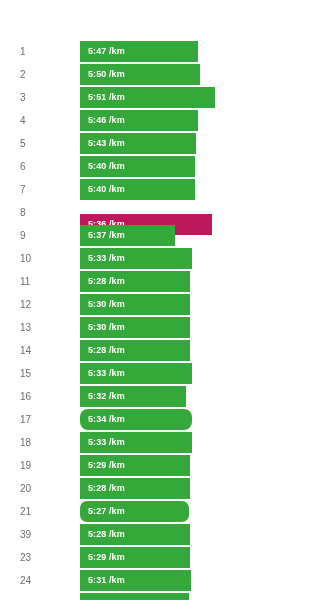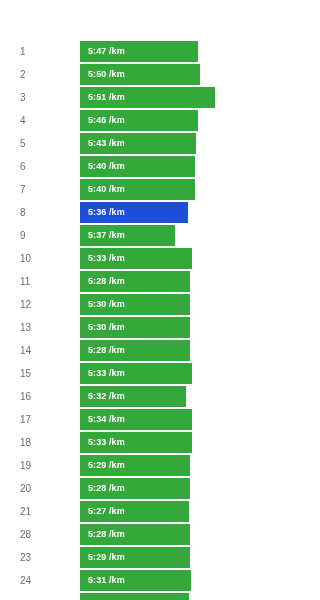--- a/index.html
+++ b/index.html
@@ -121,21 +121,21 @@
         </div>
       </div>
       <div class="split-row">
         <div class="split-index">7</div>
         <div class="split-bar" style="width: 115px; background: rgb(52, 168, 58);">
           <div class="split-bar-label">5:40 /km</div>
         </div>
       </div>
       <div class="split-row">
         <div class="split-index">8</div>
-        <div class="split-bar" style="width: 108px; background: #1d4ed8;">
+        <div class="split-bar" style="width: 132px; background: #be185d; margin-top: 12px;">
           <div class="split-bar-label">5:36 /km</div>
         </div>
       </div>
       <div class="split-row">
         <div class="split-index">9</div>
         <div class="split-bar" style="width: 95px; background: rgb(52, 168, 58);">
           <div class="split-bar-label">5:37 /km</div>
         </div>
       </div>
       <div class="split-row">
@@ -175,21 +175,21 @@
         </div>
       </div>
       <div class="split-row">
         <div class="split-index">16</div>
         <div class="split-bar" style="width: 106px; background: rgb(52, 168, 58);">
           <div class="split-bar-label">5:32 /km</div>
         </div>
       </div>
       <div class="split-row">
         <div class="split-index">17</div>
-        <div class="split-bar" style="width: 112.2px; background: rgb(52, 168, 58);">
+        <div class="split-bar" style="width: 112.2px; background: rgb(52, 168, 58); border-radius: 8px;">
           <div class="split-bar-label">5:34 /km</div>
         </div>
       </div>
       <div class="split-row">
         <div class="split-index">18</div>
         <div class="split-bar" style="width: 111.8px; background: rgb(52, 168, 58);">
           <div class="split-bar-label">5:33 /km</div>
         </div>
       </div>
       <div class="split-row">
@@ -199,26 +199,26 @@
         </div>
       </div>
       <div class="split-row">
         <div class="split-index">20</div>
         <div class="split-bar" style="width: 109.5px; background: rgb(52, 168, 58);">
           <div class="split-bar-label">5:28 /km</div>
         </div>
       </div>
       <div class="split-row">
         <div class="split-index">21</div>
-        <div class="split-bar" style="width: 109px; background: rgb(52, 168, 58);">
+        <div class="split-bar" style="width: 109px; background: rgb(52, 168, 58); border-radius: 7px;">
           <div class="split-bar-label">5:27 /km</div>
         </div>
       </div>
       <div class="split-row">
-        <div class="split-index">28</div>
+        <div class="split-index">39</div>
         <div class="split-bar" style="width: 109.5px; background: rgb(52, 168, 58);">
           <div class="split-bar-label">5:28 /km</div>
         </div>
       </div>
       <div class="split-row">
         <div class="split-index">23</div>
         <div class="split-bar" style="width: 109.9px; background: rgb(52, 168, 58);">
           <div class="split-bar-label">5:29 /km</div>
         </div>
       </div>

